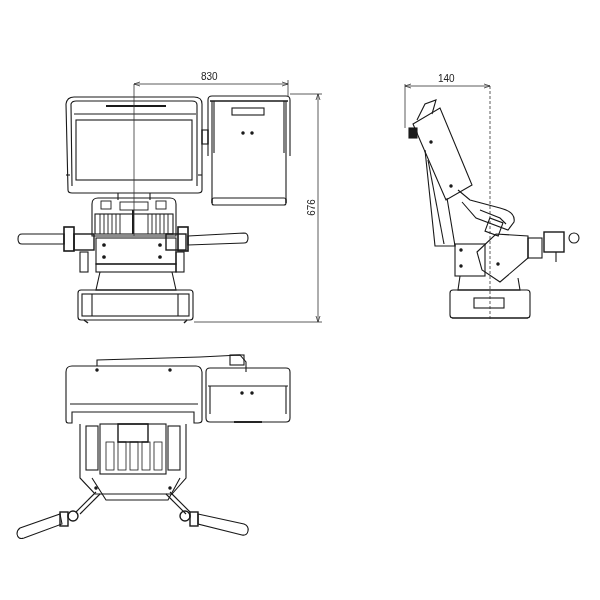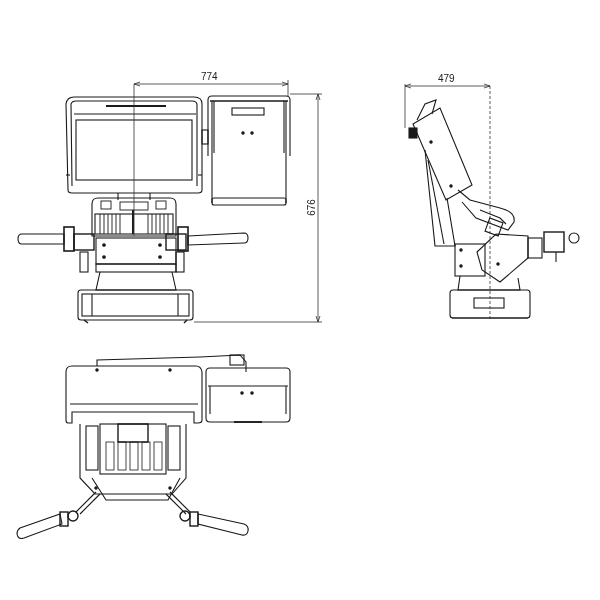--- a/index.html
+++ b/index.html
@@ -184,15 +184,15 @@
     <path d="M206 412 L206 372 Q206 368 210 368 L286 368 Q290 368 290 372 L290 418 Q290 422 286 422 L210 422 Q206 422 206 418 Z"></path>
     <line x1="208" y1="386" x2="288" y2="386"></line>
     <line x1="210" y1="386" x2="210" y2="414"></line>
     <line x1="286" y1="386" x2="286" y2="414"></line>
     <circle cx="242" cy="393" r="1.2" fill="#1a1a1a"></circle>
       <circle cx="252" cy="393" r="1.2" fill="#1a1a1a"></circle>
     <line x1="234" y1="422" x2="262" y2="422" stroke-width="1.8"></line>
   </g>
 </svg>
 
-<div class="dim-label" style="left:201px;top:71px;">774</div>
+<div class="dim-label" style="left:201px;top:71px;">830</div>
 <div class="dim-label dim-v" style="left:303px;top:202px;">676</div>
-<div class="dim-label" style="left:438px;top:73px;">479</div>
+<div class="dim-label" style="left:438px;top:73px;">140</div>
 
 </body></html>

